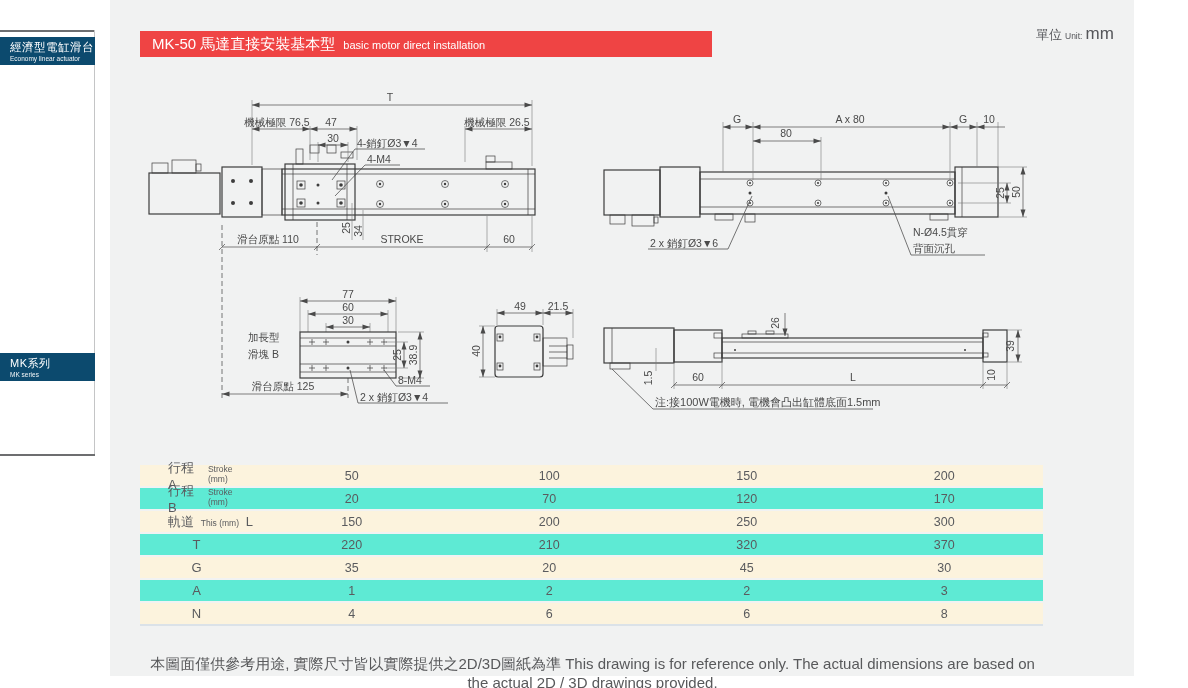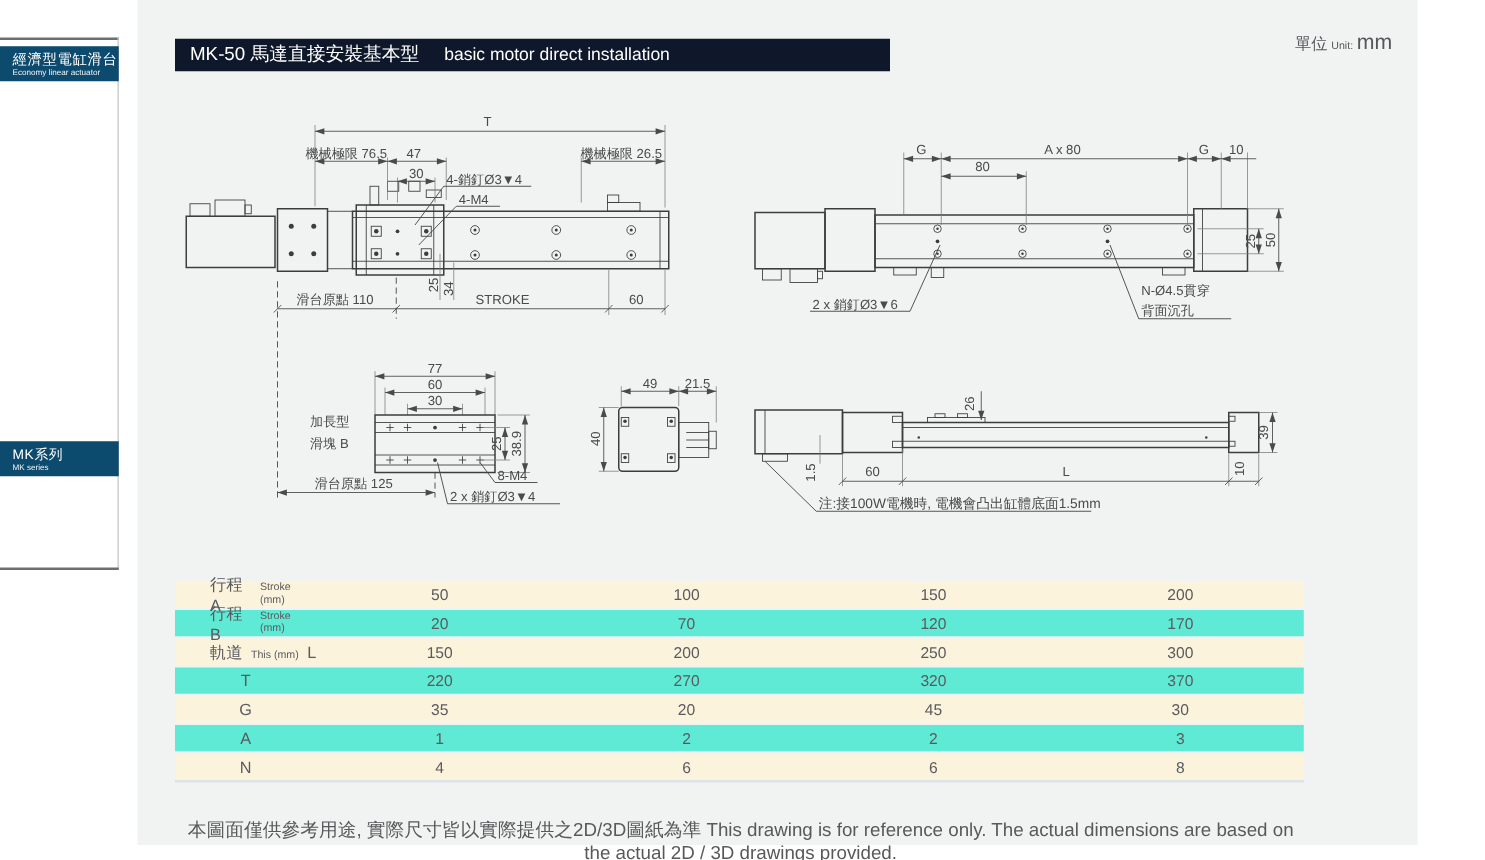--- a/index.html
+++ b/index.html
@@ -10,24 +10,24 @@
   .sb-topline{position:absolute;left:0;top:30px;width:95px;height:2px;background:#6d6e70;}
   .sb-vline{position:absolute;left:94px;top:30px;width:1px;height:425px;background:#c4c5c6;}
   .sb-botline{position:absolute;left:0;top:454px;width:95px;height:2px;background:#6d6e70;}
   .badge{position:absolute;left:0;width:95px;background:#0c4a6e;color:#fff;padding:3px 0 3px 10px;box-sizing:border-box;}
   .badge .zh{display:block;font-size:11.5px;letter-spacing:.5px;}
   .badge .en{display:block;font-size:6.5px;opacity:.95;}
   .badge1{top:37px;}
   .badge2{top:353px;}
   .badge2 .zh{font-size:11px;}
   
-  .header-bar{position:absolute;left:140px;top:31px;width:572px;height:26px;background:#0f172a;
-              display:flex;align-items:baseline;gap:20px;padding-left:12px;box-sizing:border-box;color:#fff;}
+  .header-bar{position:absolute;left:140px;top:31px;width:572px;height:26px;background:#ef4444;
+              display:flex;align-items:baseline;gap:8px;padding-left:12px;box-sizing:border-box;color:#fff;}
   .header-bar .zh{font-size:15px;line-height:26px;}
-  .header-bar .en{font-size:14px;}
+  .header-bar .en{font-size:11px;}
   
   .unit{position:absolute;left:1036px;top:24px;display:flex;align-items:baseline;gap:3px;color:#55565a;}
   .unit .zh{font-size:13px;}
   .unit .sm{font-size:8.5px;}
   .unit .mm{font-size:17px;}
   
   .spec-table{position:absolute;left:140px;top:465px;width:903px;border-bottom:2px solid #dbe2e8;}
   .t-row{display:flex;height:21px;margin-bottom:2px;align-items:center;}
   .t-row:last-child{margin-bottom:0;}
   .t-row.odd{background:#fcf3dd;}
@@ -411,21 +411,21 @@
       <div class="t-val">150</div>
       <div class="t-val">200</div>
       <div class="t-val">250</div>
       <div class="t-val">300</div>
     </div>
     <div class="t-row even">
       <div class="t-label center">
         <span>T</span>
       </div>
       <div class="t-val">220</div>
-      <div class="t-val">270</div>
+      <div class="t-val">210</div>
       <div class="t-val">320</div>
       <div class="t-val">370</div>
     </div>
     <div class="t-row odd">
       <div class="t-label center">
         <span>G</span>
       </div>
       <div class="t-val">35</div>
       <div class="t-val">20</div>
       <div class="t-val">45</div>

